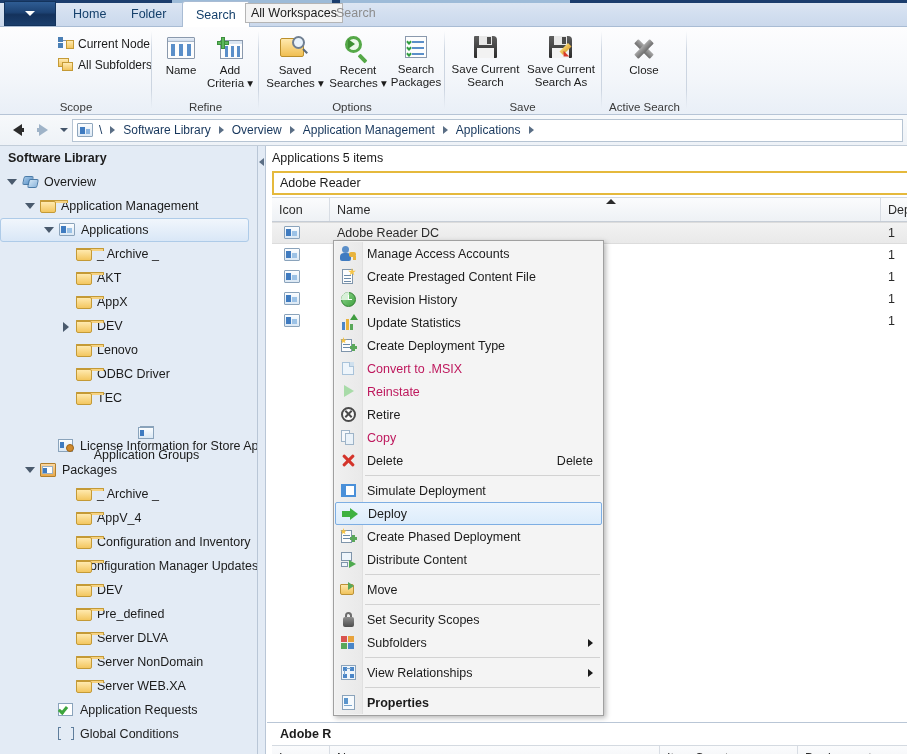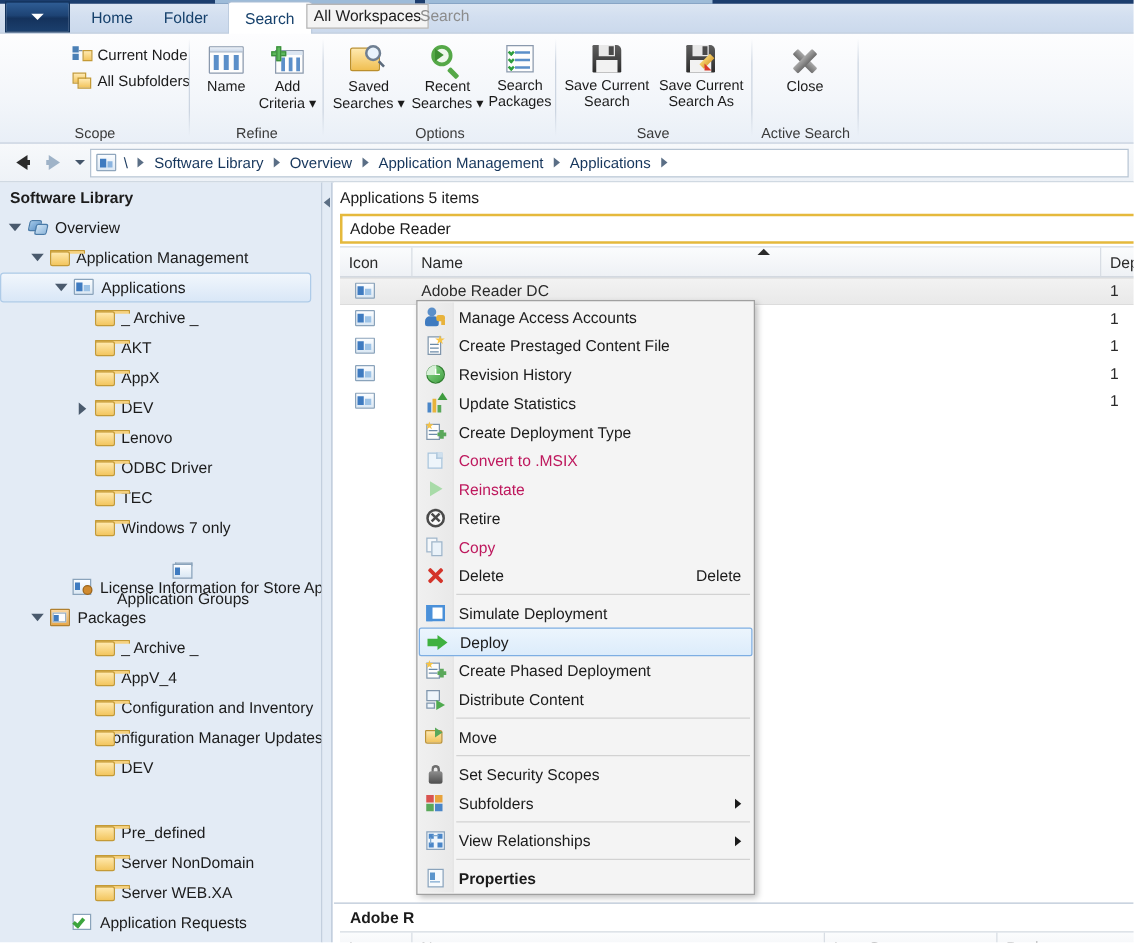--- a/index.html
+++ b/index.html
@@ -766,28 +766,20 @@
           <span>ODBC Driver</span>
         </div>
         <div class="tnode" style="padding-left: 60px;">
           <span class="twist"></span>
           <span class="ico ic-folder">
             <span class="tab"></span>
             <span class="bk"></span>
           </span>
           <span>TEC</span>
         </div>
-        <div class="tnode" style="padding-left: 60px;">
-          <span class="twist"></span>
-          <span class="ico ic-folder">
-            <span class="tab"></span>
-            <span class="bk"></span>
-          </span>
-          <span>Windows 7 only</span>
-        </div>
         <div class="tnode" style="padding-left: 42px; flex-direction: column;">
           <span class="twist"></span>
           <span class="ic-appgroup">
             <span class="o2"></span>
             <span class="o"></span>
             <span class="i"></span>
           </span>
           <span>Application Groups</span>
         </div>
         <div class="tnode" style="padding-left: 42px;">
@@ -843,27 +835,35 @@
           <span>Configuration Manager Updates</span>
         </div>
         <div class="tnode" style="padding-left: 60px;">
           <span class="twist"></span>
           <span class="ico ic-folder">
             <span class="tab"></span>
             <span class="bk"></span>
           </span>
           <span>DEV</span>
         </div>
-        <div class="tnode" style="padding-left: 60px; margin-top: 28px;">
+        <div class="tnode" style="padding-left: 60px;">
           <span class="twist"></span>
           <span class="ico ic-folder">
             <span class="tab"></span>
             <span class="bk"></span>
           </span>
           <span>Pre_defined</span>
+        </div>
+        <div class="tnode" style="padding-left: 60px;">
+          <span class="twist"></span>
+          <span class="ico ic-folder">
+            <span class="tab"></span>
+            <span class="bk"></span>
+          </span>
+          <span>Server DLVA</span>
         </div>
         <div class="tnode" style="padding-left: 60px;">
           <span class="twist"></span>
           <span class="ico ic-folder">
             <span class="tab"></span>
             <span class="bk"></span>
           </span>
           <span>Server NonDomain</span>
         </div>
         <div class="tnode" style="padding-left: 60px;">

